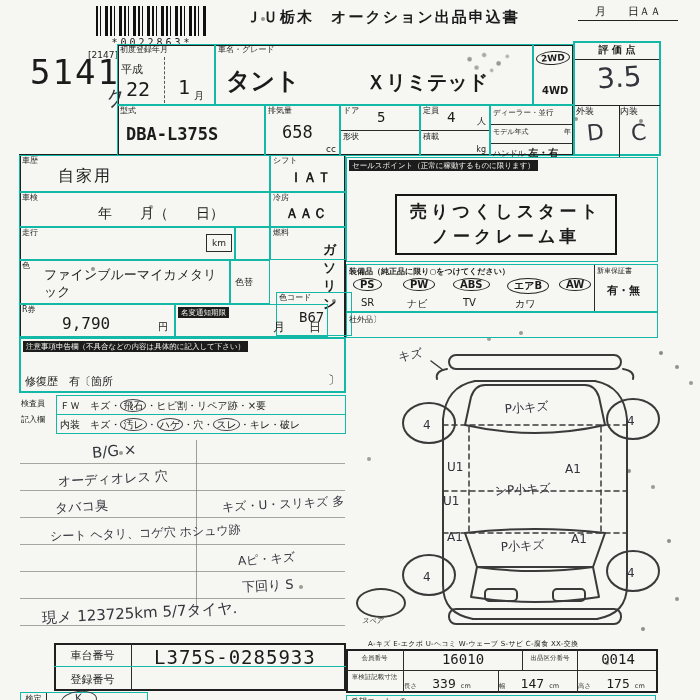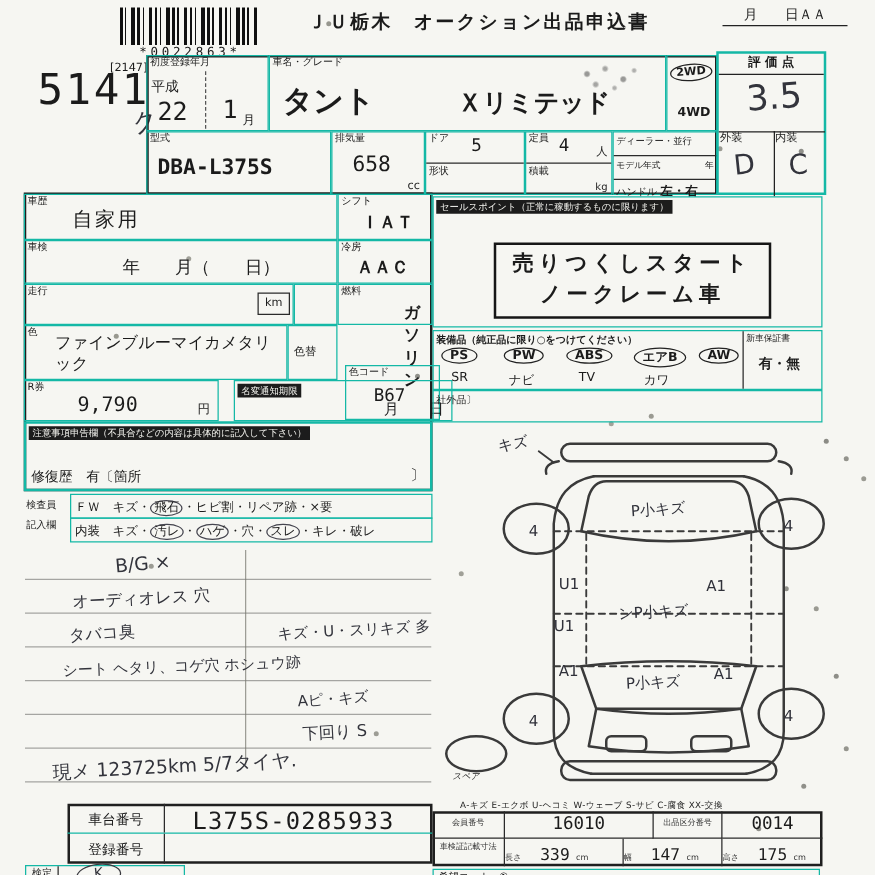--- a/index.html
+++ b/index.html
@@ -155,21 +155,21 @@
   </div>
   <div class="c" style="left:276px;top:260px;width:76px;height:44px;margin-top:32px;">
     <span class="lbl" style="position:absolute;left:2px;top:1px;">色コード</span>
     <span class="v" style="position:absolute;left:22px;top:16px;font-size:14px;">B67</span>
   </div>
   <div class="c" style="left:19px;top:304px;width:156px;height:33px;">
     <span class="lbl" style="position:absolute;left:2px;top:1px;">R券</span>
     <span class="v" style="position:absolute;left:42px;top:9px;font-size:16px;">9,790</span>
     <span style="position:absolute;right:6px;top:15px;font-size:10px;">円</span>
   </div>
-  <div class="c" style="left:175px;top:304px;width:175px;height:33px;margin-left:12px;">
+  <div class="c" style="left:175px;top:304px;width:153px;height:33px;">
     <span class="chip" style="position:absolute;left:2px;top:2px;">名変通知期限</span>
     <span style="position:absolute;right:6px;top:14px;font-size:12px;">月　　日</span>
   </div>
 
   <div class="c" style="left:19px;top:337px;width:327px;height:56px;border-width:2px;">
     <span class="chip" style="position:absolute;left:2px;top:2px;">注意事項申告欄（不具合などの内容は具体的に記入して下さい）</span>
     <span style="position:absolute;left:4px;bottom:2px;font-size:11px;">修復歴　有〔箇所</span>
     <span style="position:absolute;right:4px;bottom:2px;font-size:12px;">〕</span>
   </div>
 

